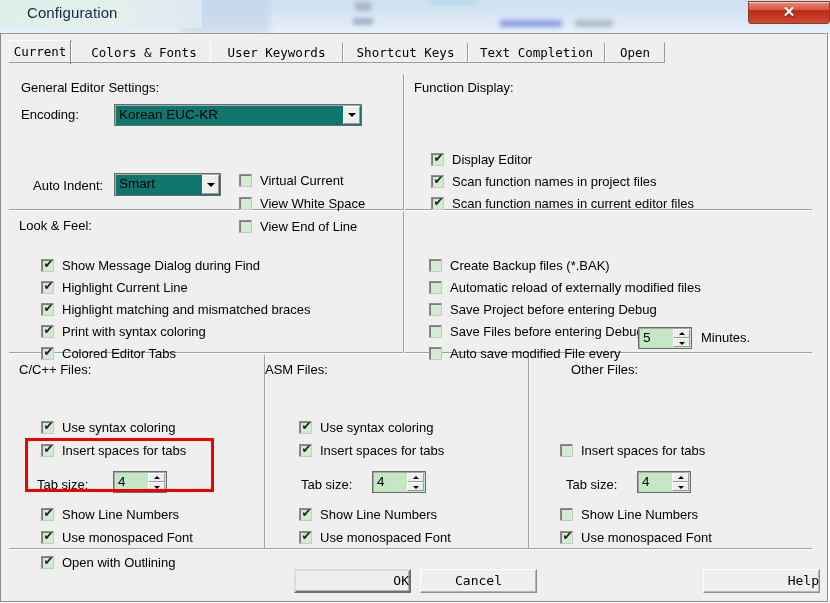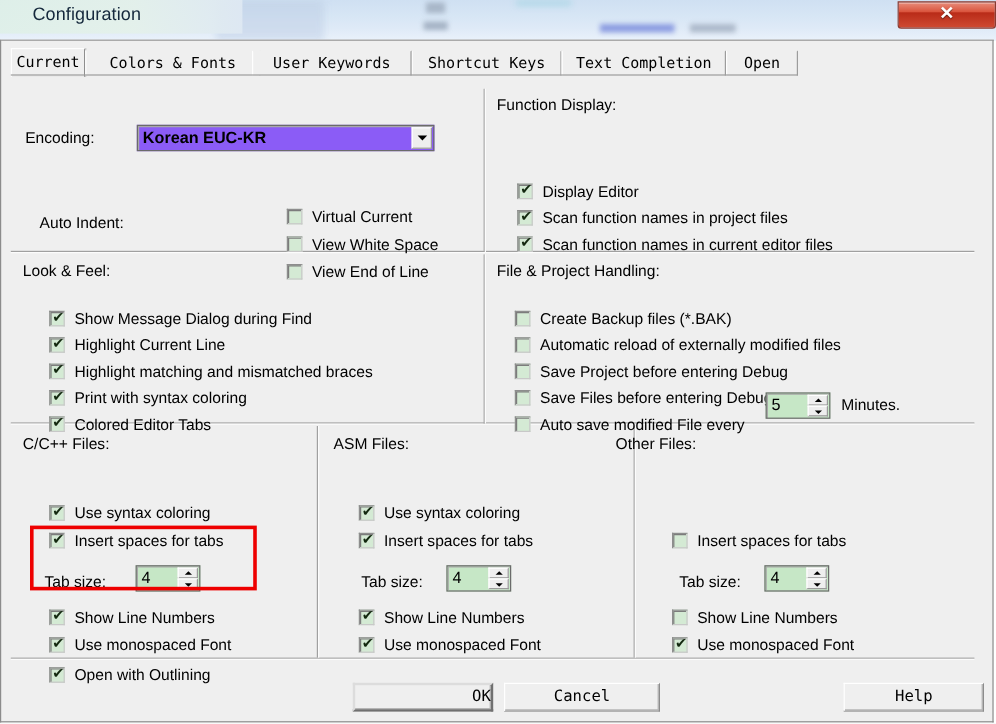--- a/index.html
+++ b/index.html
@@ -216,24 +216,23 @@
     left: 21px; top: 0px;
     font-size: 13px;
     color: #000;
     white-space: nowrap;
   }
 
   
   .combo {
     position: absolute;
     box-sizing: border-box;
-    background: #8b5cf6;
+    background: #0f766e;
     border: 1px solid #6b6b6b;
     box-shadow: inset 1px 1px 0 #a8a8a8;
-    font-weight: bold;
   }
   .combo .cval {
     position: absolute;
     left: 4px; top: 2px;
     font-size: 13.5px;
     color: #000;
     white-space: nowrap;
   }
   .combo .cbtn {
     position: absolute;
@@ -370,30 +369,37 @@
 
   <div class="vline" style="left:402px; top:40px;  height:136px;"></div>
   <div class="vline lo" style="left:403px; top:40px;  height:136px;"></div>
   <div class="vline" style="left:402px; top:178px; height:141px;"></div>
   <div class="vline lo" style="left:403px; top:178px; height:141px;"></div>
   <div class="vline" style="left:263px; top:321px; height:193px;"></div>
   <div class="vline lo" style="left:264px; top:321px; height:193px;"></div>
   <div class="vline" style="left:527px; top:321px; height:193px;"></div>
   <div class="vline lo" style="left:528px; top:321px; height:193px;"></div>
 
+  <div class="sectitle" style="left:20px; top:46px;">General Editor Settings:</div>
 
   <div class="label" style="left:20px; top:73px;">Encoding:</div>
   <div class="combo" style="left:113px; top:70px; width:248px; height:22px;">
     <div class="cval">Korean EUC-KR</div>
     <div class="cbtn">
       <div class="arrow"></div>
     </div>
   </div>
 
   <div class="label" style="left:32px; top:144px;">Auto Indent:</div>
+  <div class="combo" style="left:113px; top:139px; width:107px; height:23px;">
+    <div class="cval">Smart</div>
+    <div class="cbtn">
+      <div class="arrow"></div>
+    </div>
+  </div>
 
   <div id="general-checks">
       <div class="cbrow" style="left: 238px; top: 139px;">
         <div class="cbox"></div>
         <div class="cbtext">Virtual Current</div>
       </div>
       <div class="cbrow" style="left: 238px; top: 162px;">
         <div class="cbox"></div>
         <div class="cbtext">View White Space</div>
       </div>
@@ -452,21 +458,20 @@
         <div class="cbtext">Print with syntax coloring</div>
       </div>
       <div class="cbrow" style="left: 40px; top: 312px;">
         <div class="cbox">
           <div class="tick">✔</div>
         </div>
         <div class="cbtext">Colored Editor Tabs</div>
       </div>
     </div>
 
-  <div class="sectitle" style="left:413px; top:184px;">File &amp; Project Handling:</div>
   <div id="fileproj-checks">
       <div class="cbrow" style="left: 428px; top: 224px;">
         <div class="cbox"></div>
         <div class="cbtext">Create Backup files (*.BAK)</div>
       </div>
       <div class="cbrow" style="left: 428px; top: 246px;">
         <div class="cbox"></div>
         <div class="cbtext">Automatic reload of externally modified files</div>
       </div>
       <div class="cbrow" style="left: 428px; top: 268px;">
@@ -534,21 +539,21 @@
     <div class="sbtns">
       <div class="sbtn up">
           <div class="ar"></div>
         </div>
       <div class="sbtn dn">
           <div class="ar"></div>
         </div>
     </div>
   </div>
 
-  <div class="sectitle" style="left:277px; top:328px;">ASM Files:</div>
+  <div class="sectitle" style="left:264px; top:328px;">ASM Files:</div>
   <div id="asmfiles-checks">
       <div class="cbrow" style="left: 298px; top: 386px;">
         <div class="cbox">
           <div class="tick">✔</div>
         </div>
         <div class="cbtext">Use syntax coloring</div>
       </div>
       <div class="cbrow" style="left: 298px; top: 409px;">
         <div class="cbox">
           <div class="tick">✔</div>
@@ -574,21 +579,21 @@
     <div class="sbtns">
       <div class="sbtn up">
           <div class="ar"></div>
         </div>
       <div class="sbtn dn">
           <div class="ar"></div>
         </div>
     </div>
   </div>
 
-  <div class="sectitle" style="left:512px; top:328px;">Other Files:</div>
+  <div class="sectitle" style="left:570px; top:328px;">Other Files:</div>
   <div id="otherfiles-checks">
       <div class="cbrow" style="left: 559px; top: 409px;">
         <div class="cbox"></div>
         <div class="cbtext">Insert spaces for tabs</div>
       </div>
       <div class="cbrow" style="left: 559px; top: 473px;">
         <div class="cbox"></div>
         <div class="cbtext">Show Line Numbers</div>
       </div>
       <div class="cbrow" style="left: 559px; top: 496px;">
@@ -607,16 +612,16 @@
         </div>
       <div class="sbtn dn">
           <div class="ar"></div>
         </div>
     </div>
   </div>
 
   <div id="redbox" style="border-color: rgb(238, 0, 0);"></div>
 
   <div class="btn default" style="left:293px; top:535px; width:117px; height:24px;">OK</div>
-  <div class="btn" style="left:419px; top:535px; width:130px; height:24px;">Cancel</div>
-  <div class="btn" style="left:702px; top:535px; width:117px; height:24px;">Help</div>
+  <div class="btn" style="left:419px; top:535px; width:117px; height:24px;">Cancel</div>
+  <div class="btn" style="left:702px; top:535px; width:117px; height:24px;text-align:right;">Help</div>
 
 </div>
 
 </body></html>

